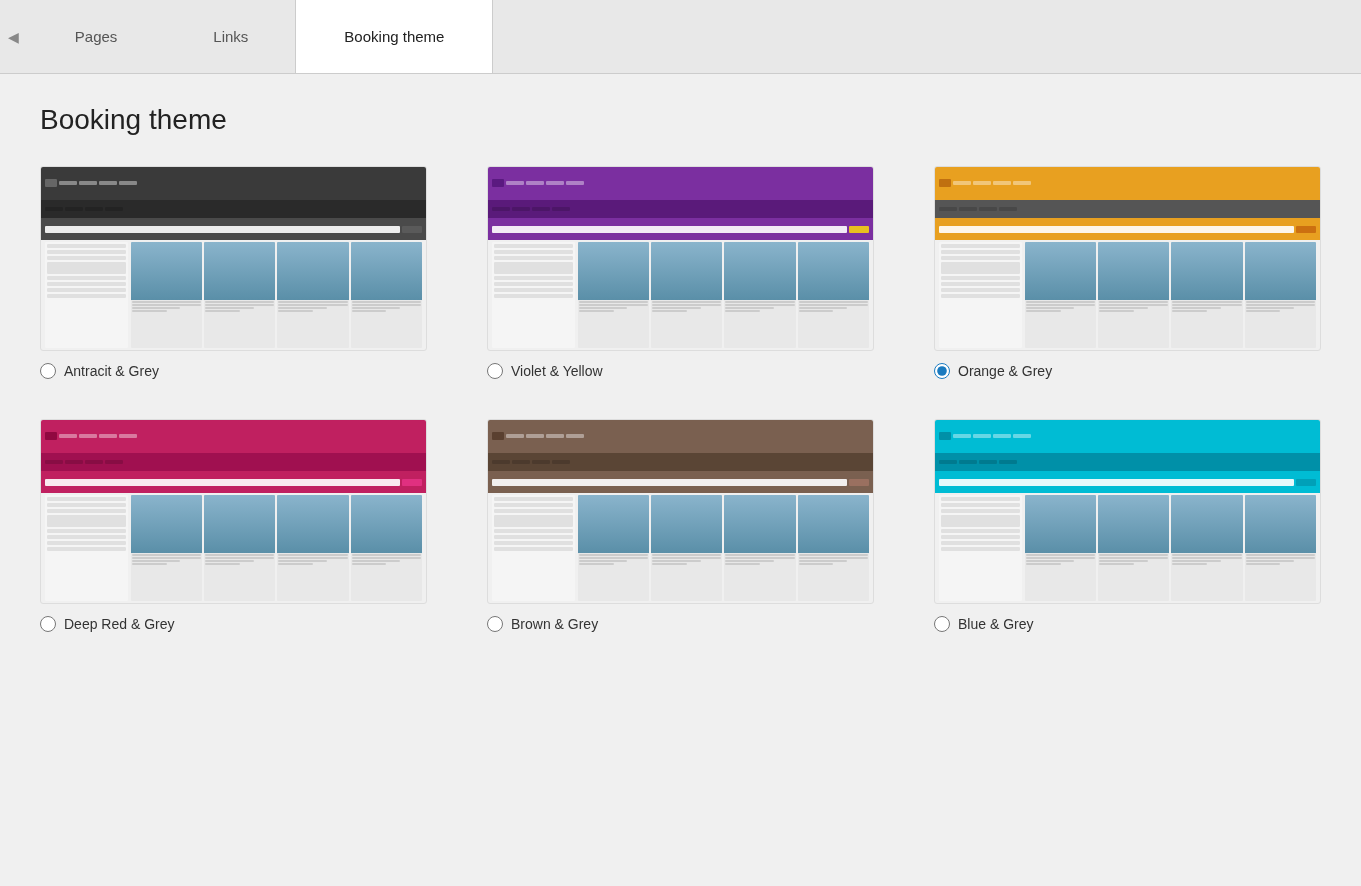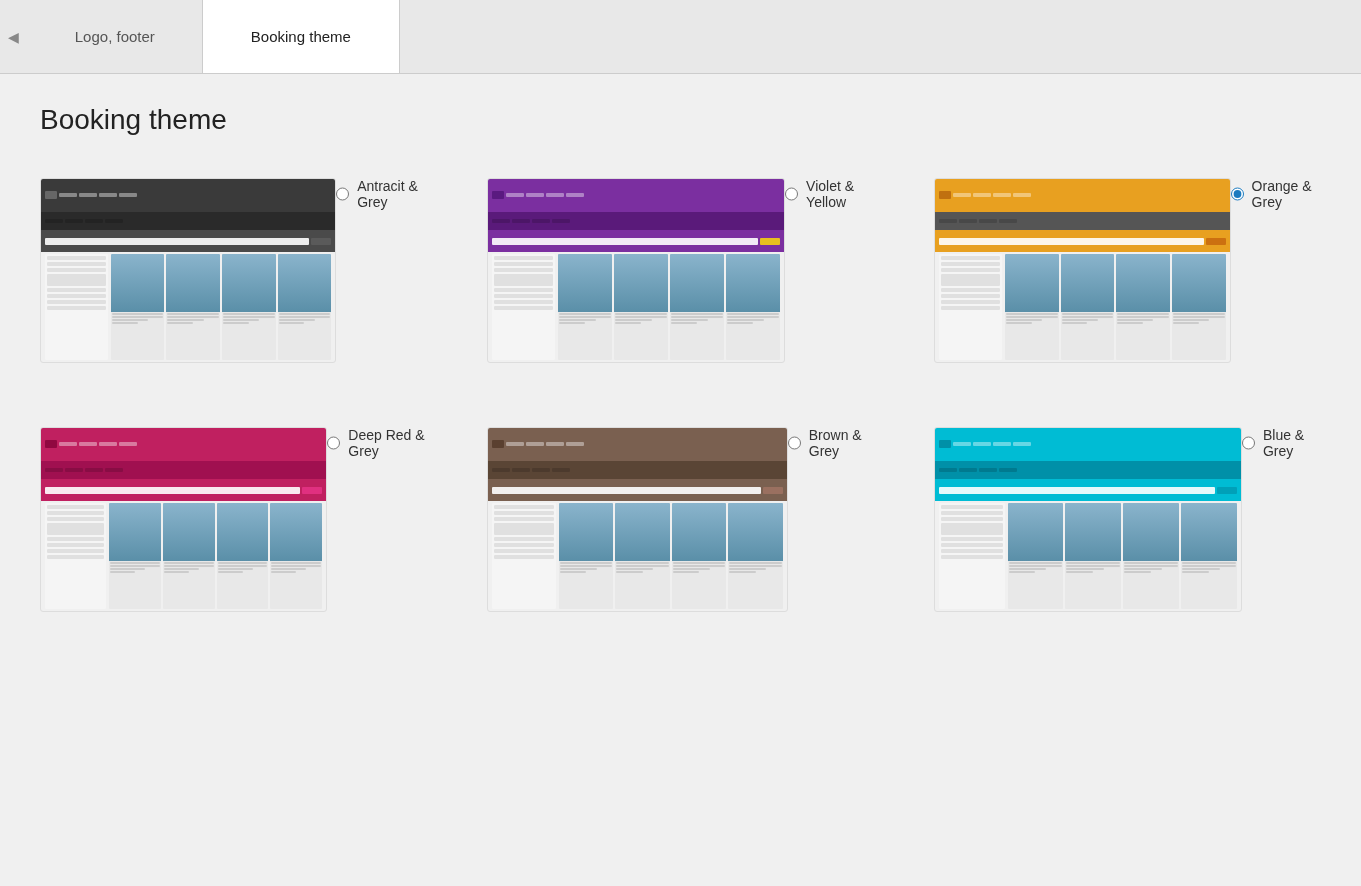--- a/index.html
+++ b/index.html
@@ -56,23 +56,22 @@
     }
 
     
     .theme-grid {
       display: grid;
       grid-template-columns: repeat(3, 1fr);
       gap: 40px 60px;
     }
     .theme-item {
       display: flex;
-      flex-direction: row;
+      flex-direction: column;
       align-items: flex-start;
-      margin-top: 12px;
     }
     .theme-preview {
       width: 100%;
       height: 185px;
       border-radius: 3px;
       overflow: hidden;
       margin-bottom: 12px;
       cursor: pointer;
       position: relative;
       border: 1px solid #ddd;
@@ -242,21 +241,22 @@
     }
     .theme-label-row label {
       cursor: pointer;
     }
   </style>
 </head>
 <body>
 
 <div class="tab-bar">
   <div class="tab-bar-arrow">◀</div>
-  <button class="tab">Logo, footer</button>
+  <button class="tab">Pages</button>
+  <button class="tab">Links</button>
   <button class="tab active">Booking theme</button>
 </div>
 
 <div class="content">
   <h1 class="page-title">Booking theme</h1>
 
   <div class="theme-grid">
 
   <div class="theme-item">
         <div class="theme-preview theme-antracit">

